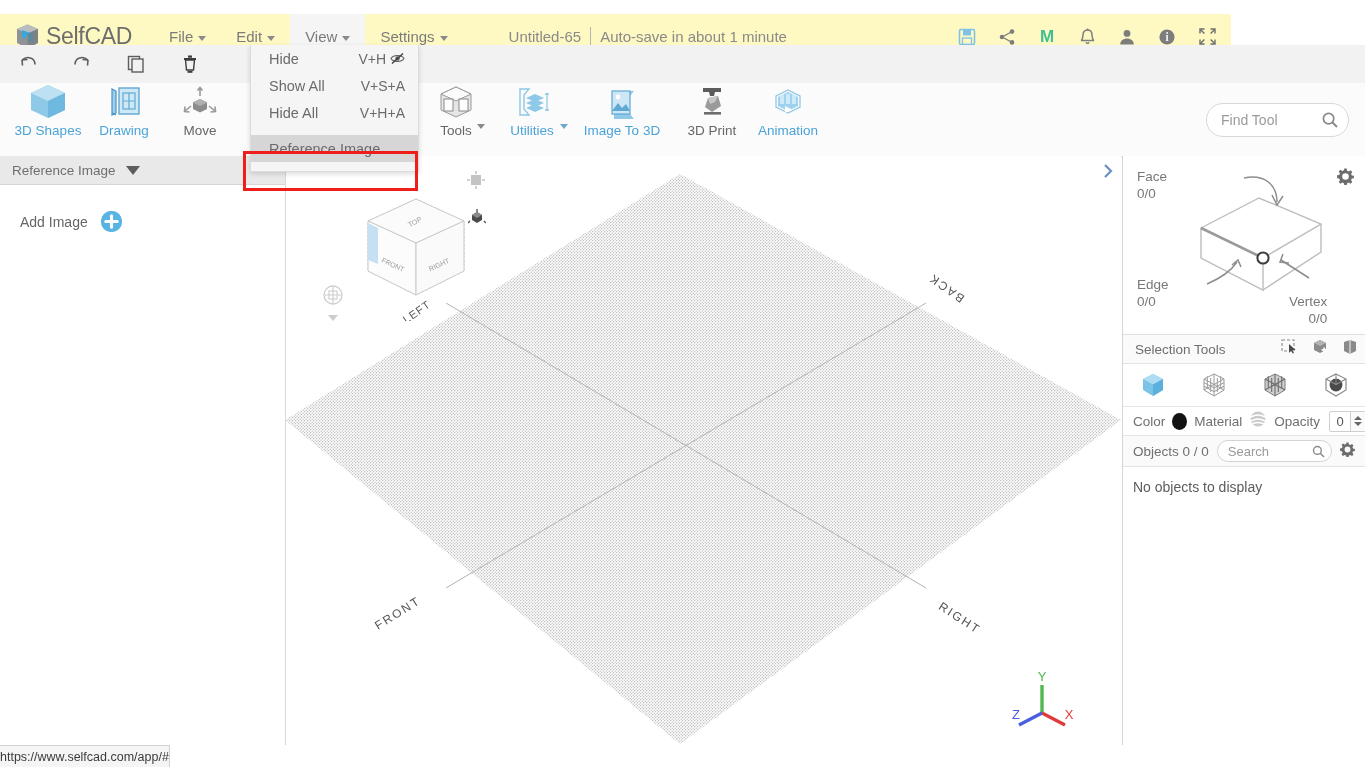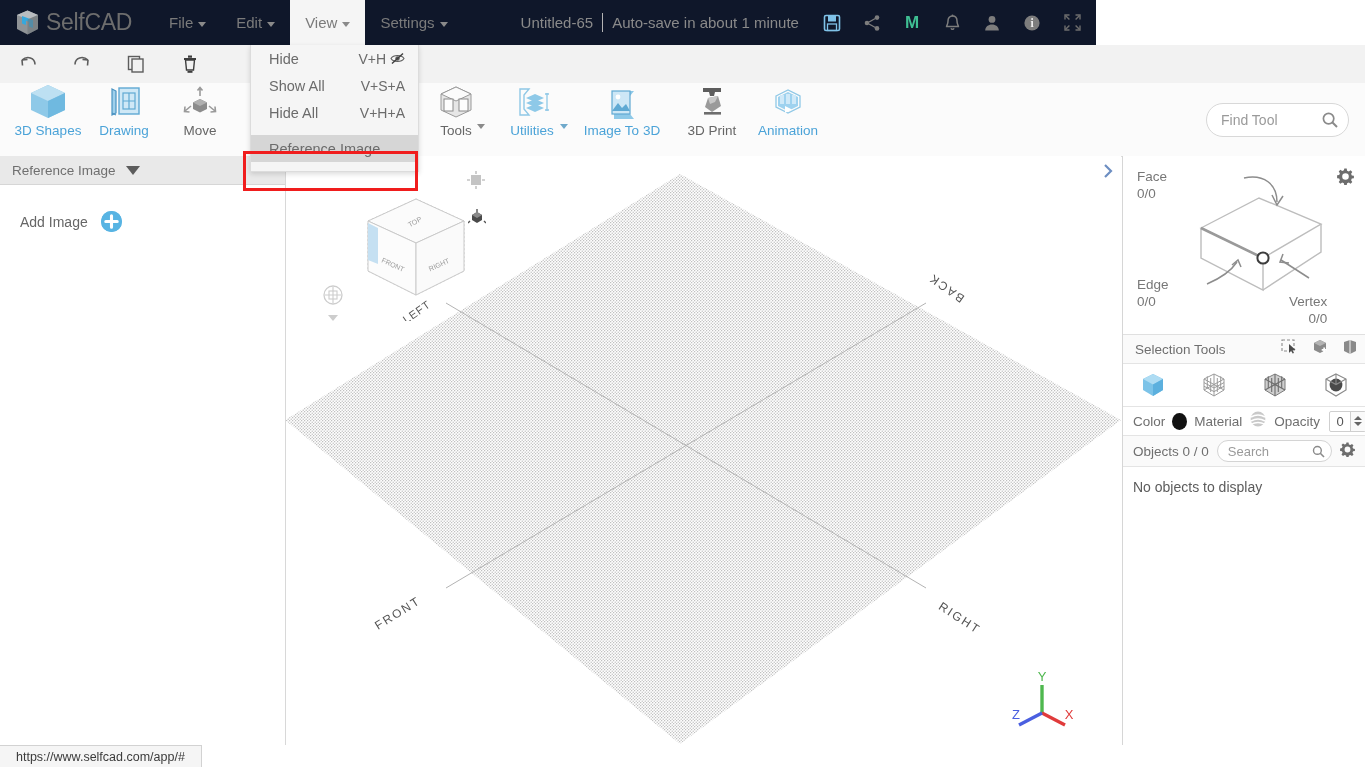--- a/index.html
+++ b/index.html
@@ -6,39 +6,39 @@
   body{
     width:1365px;height:767px;overflow:hidden;
     font-family:"Liberation Sans",sans-serif;
     background:#fff;color:#6b6b6b;
     -webkit-font-smoothing:antialiased;
   }
   .app{position:relative;width:1365px;height:767px;}
 
   
   .menubar{
-    position:absolute;left:0;top:0;width:1096px;height:45px;
-    background:#0f172a;border-bottom:1px solid #dcdcdc;
+    position:absolute;left:0;top:14px;width:1231px;height:45px;
+    background:#fef9c3;border-bottom:1px solid #dcdcdc;
     display:flex;align-items:center;
   }
   .logo{display:flex;align-items:center;margin-left:14px;gap:5px;}
   .logo svg{display:block;}
   .logo-text{font-size:23px;color:#6d6d6d;letter-spacing:-.3px;}
   .menu-items{display:flex;height:45px;margin-left:22px;}
   .menu-item{
     height:45px;display:flex;align-items:center;padding:0 15px;
     font-size:15px;color:#7b7b7b;cursor:default;
   }
   .menu-item.active{background:#f5f5f5;}
   .caret{
     display:inline-block;margin-left:5px;width:0;height:0;
     border-left:4px solid transparent;border-right:4px solid transparent;
     border-top:5px solid #8a8a8a;position:relative;top:2px;
   }
-  .doc-title{margin-left:58px;display:flex;align-items:center;font-size:15px;color:#8a8a8a;}
+  .doc-title{margin-left:46px;display:flex;align-items:center;font-size:15px;color:#8a8a8a;}
   .doc-sep{display:inline-block;width:1px;height:19px;background:#b4b4b4;margin:0 9px;}
   .autosave{font-size:15px;color:#8a8a8a;}
   .topright{position:absolute;right:14px;top:0;height:45px;display:flex;align-items:center;gap:20px;}
   .topright .tic{width:20px;height:20px;display:flex;align-items:center;justify-content:center;cursor:pointer;}
 
   
   .undorow{
     position:absolute;left:0;top:45px;width:1365px;height:38px;
     background:#f2f2f2;border-bottom:1px solid #e2e2e2;
     display:flex;align-items:center;
@@ -164,21 +164,21 @@
     position:absolute;left:-8px;top:106px;width:175px;height:40px;
     border:3px solid #f01d1d;box-sizing:border-box;z-index:61;
     pointer-events:none;
   }
   .dd-item.selected{background:#d6d6d6;height:27px;}
 
   
   .statusbar{
     position:absolute;left:0;bottom:0;height:21px;
     background:#f5f5f5;border:1px solid #d2d2d2;border-left:none;border-bottom:none;
-    display:flex;align-items:center;padding:0 16px;
+    display:flex;align-items:center;padding:0 0;
     font-size:12.5px;color:#3b3b3b;z-index:70;
   }
   .vstrip{position:absolute;left:0;bottom:0;width:1365px;height:22px;background:#fff;z-index:65;}
 </style>
 </head>
 <body>
 
 <div class="app">
 
   <div class="menubar">

